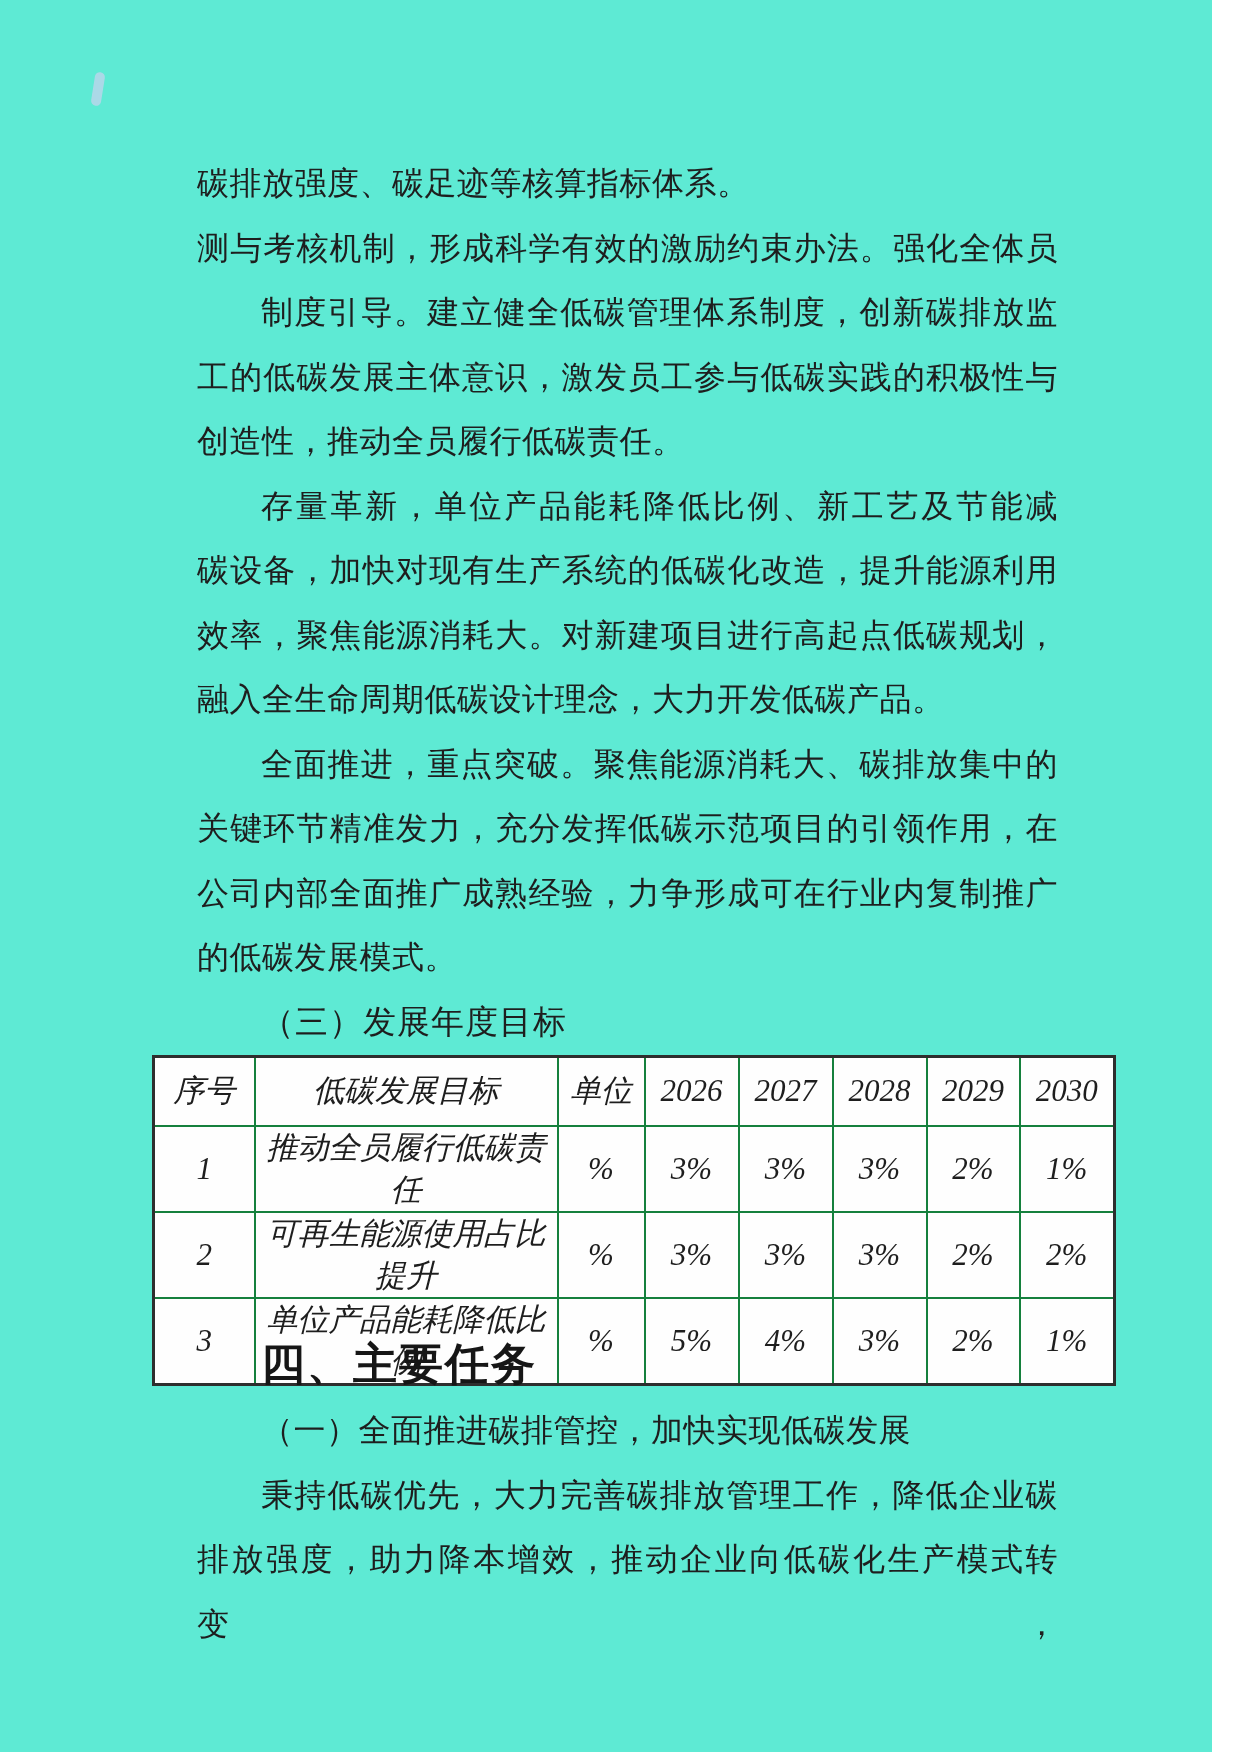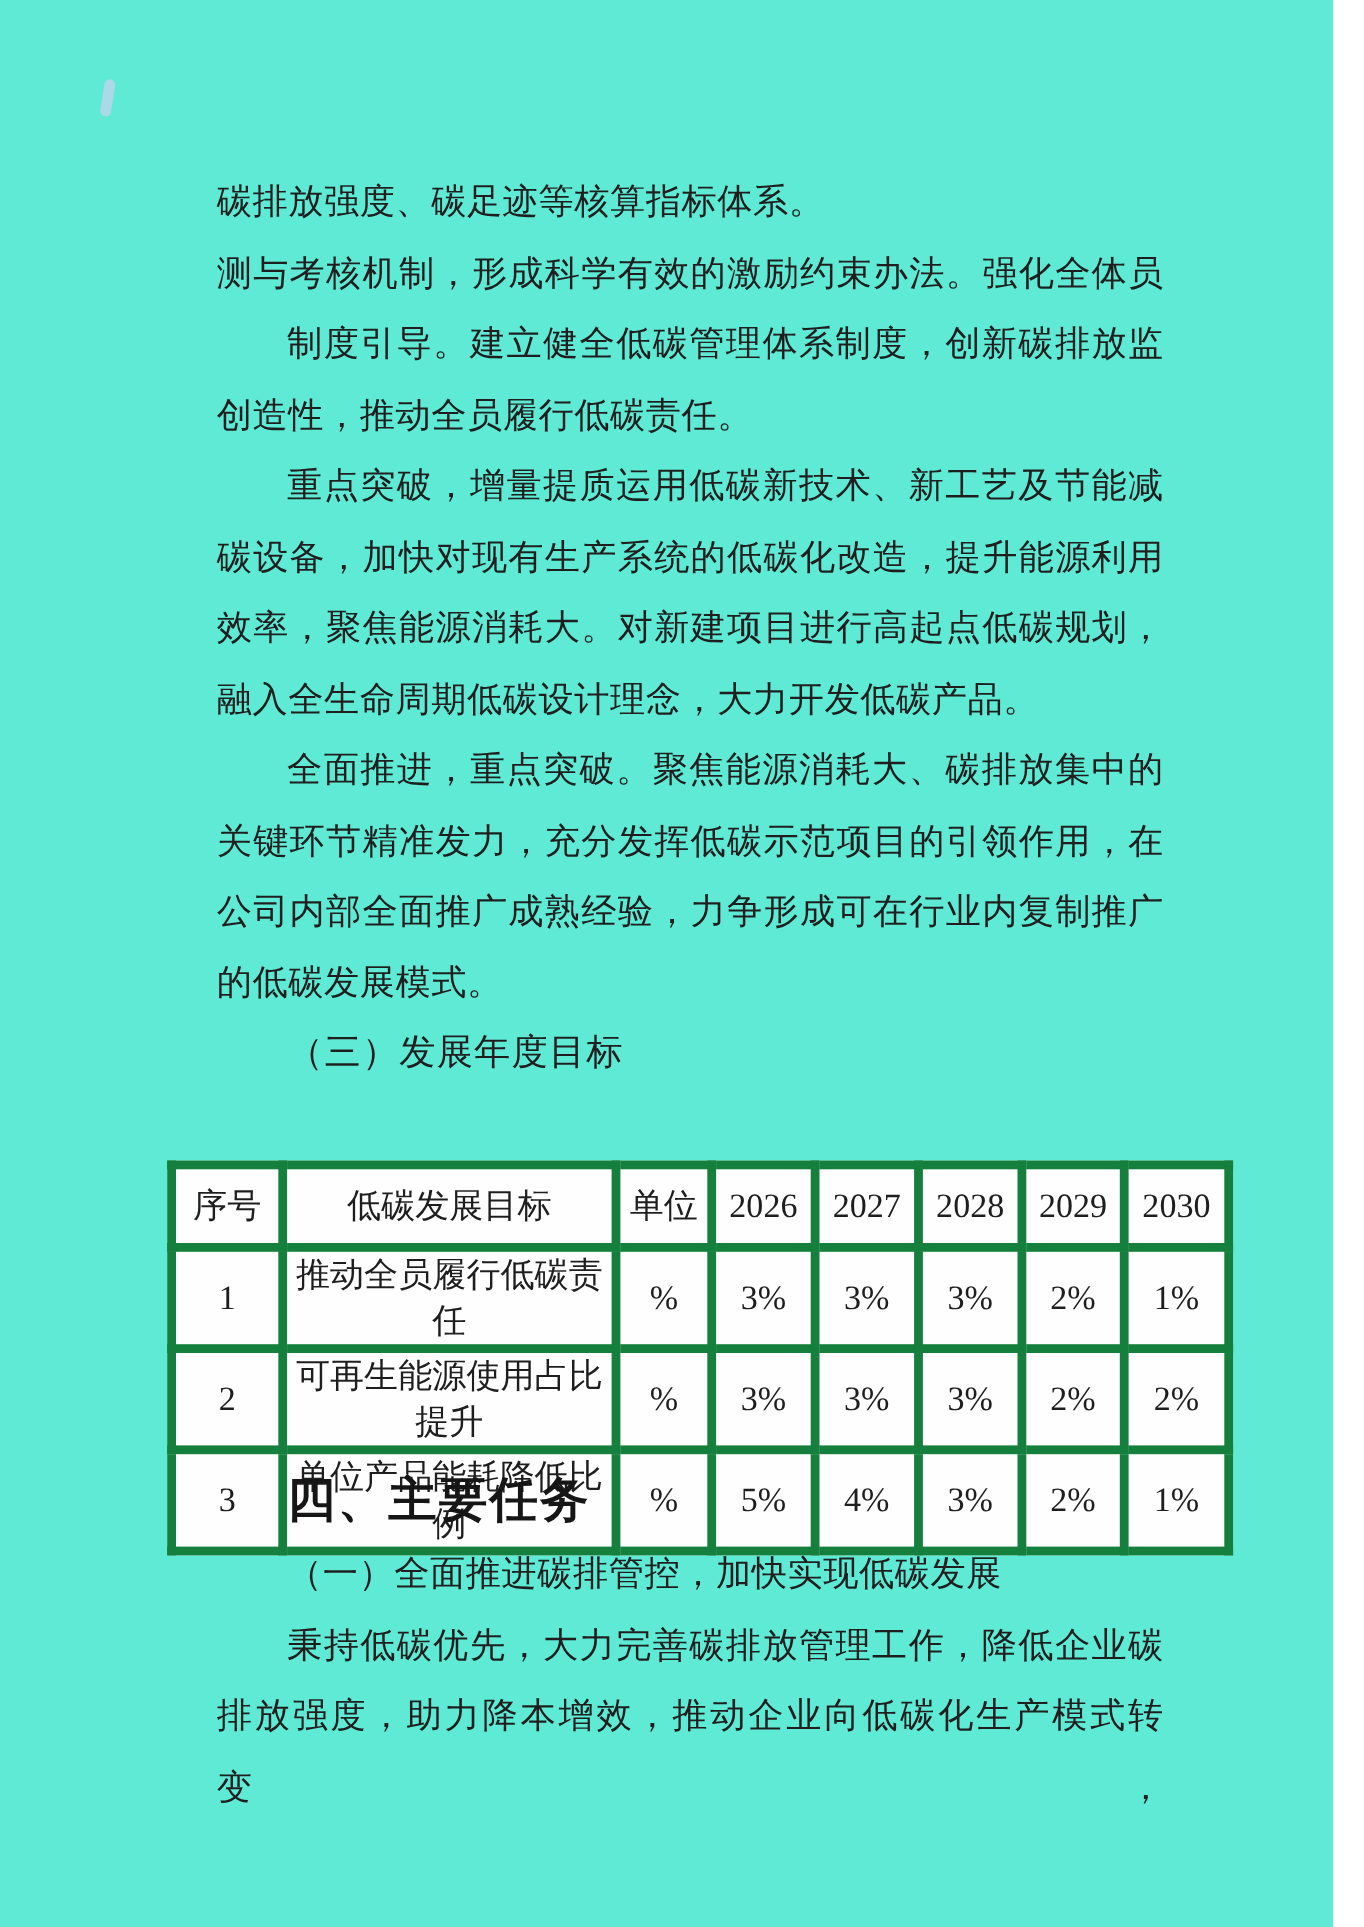--- a/index.html
+++ b/index.html
@@ -52,45 +52,47 @@
   }
   table.targets{
     position:absolute;left:152px;top:1055px;
     width:961px;
     border-collapse:collapse;
     table-layout:fixed;
     border:3px solid #2e2e2e;
     background:#fefefe;
   }
   table.targets td{
-    border:8px solid #15803d;
+    border:2px solid #15803d;
     height:66.5px;
     padding:0 2px;
     text-align:center;
     vertical-align:middle;
     font-size:31px;
     color:#1e1e1e;
     overflow:hidden;
+    font-style:italic;
   }
 </style>
 </head>
 <body>
 
 <div class="page">
 
   <div class="scan-artifact"></div>
 
   <div class="body-text top">
     <div class="line">碳排放强度、碳足迹等核算指标体系。</div>
 
     <div class="line just">测与考核机制，形成科学有效的激励约束办法。强化全体员</div>
     <div class="line indent just">制度引导。建立健全低碳管理体系制度，创新碳排放监</div>
+    <div class="line just">工的低碳发展主体意识，激发员工参与低碳实践的积极性与</div>
     <div class="line">创造性，推动全员履行低碳责任。</div>
 
-    <div class="line indent just">重点突破，增量提质运用低碳新技术、新工艺及节能减</div>
+    <div class="line indent just">存量革新，单位产品能耗降低比例、新工艺及节能减</div>
     <div class="line just">碳设备，加快对现有生产系统的低碳化改造，提升能源利用</div>
     <div class="line just">效率，聚焦能源消耗大。对新建项目进行高起点低碳规划，</div>
     <div class="line">融入全生命周期低碳设计理念，大力开发低碳产品。</div>
 
     <div class="line indent just">全面推进，重点突破。聚焦能源消耗大、碳排放集中的</div>
     <div class="line just">关键环节精准发力，充分发挥低碳示范项目的引领作用，在</div>
     <div class="line just">公司内部全面推广成熟经验，力争形成可在行业内复制推广</div>
     <div class="line">的低碳发展模式。</div>
 
     <div class="heading3">（三）发展年度目标</div>

